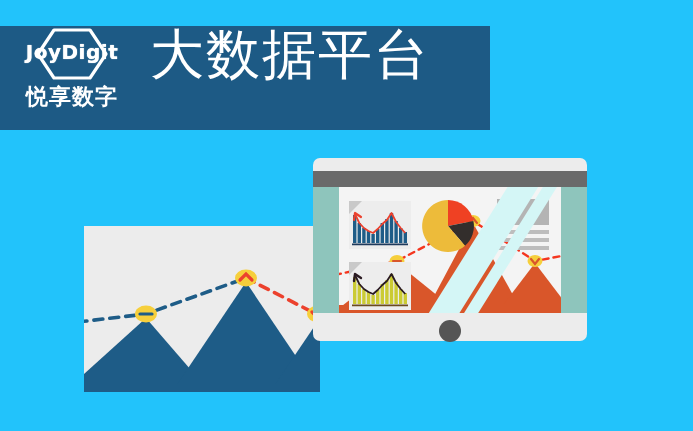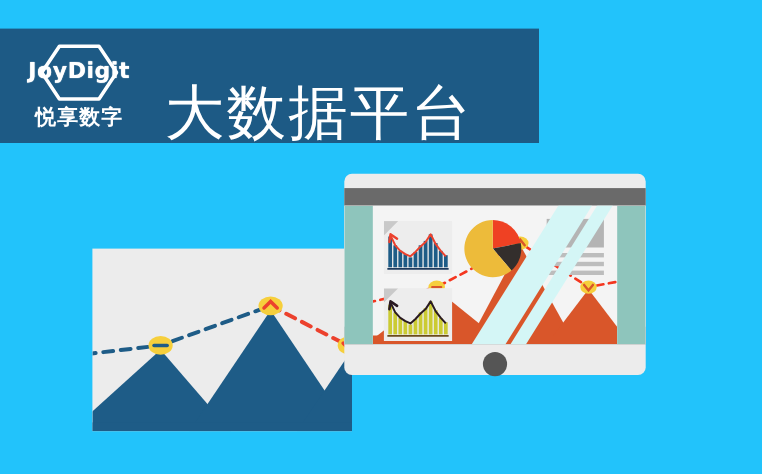--- a/index.html
+++ b/index.html
@@ -20,21 +20,21 @@
 
   
   #banner {
     position: absolute;
     left: 0;
     top: 26px;
     width: 490px;
     height: 104px;
     background: #1d5a85;
     display: flex;
-    align-items: flex-end;
+    align-items: flex-start;
   }
   #logo {
     position: relative;
     width: 112px;
     height: 92px;
     margin-left: 16px;
     flex: 0 0 auto;
   }
   #logo-hex {
     position: absolute;
@@ -59,21 +59,21 @@
   }
   #logo-cn {
     position: absolute;
     left: 0;
     top: 60px;
     width: 112px;
     text-align: center;
     color: #ffffff;
     font-family: "DejaVu Sans", sans-serif;
     font-weight: bold;
-    font-size: 19px;
+    font-size: 22px;
     letter-spacing: 1px;
     line-height: 1;
   }
   #banner-title {
     color: #ffffff;
     font-family: "DejaVu Sans", sans-serif;
     font-weight: normal;
     font-size: 54px;
     letter-spacing: 2px;
     line-height: 1;

